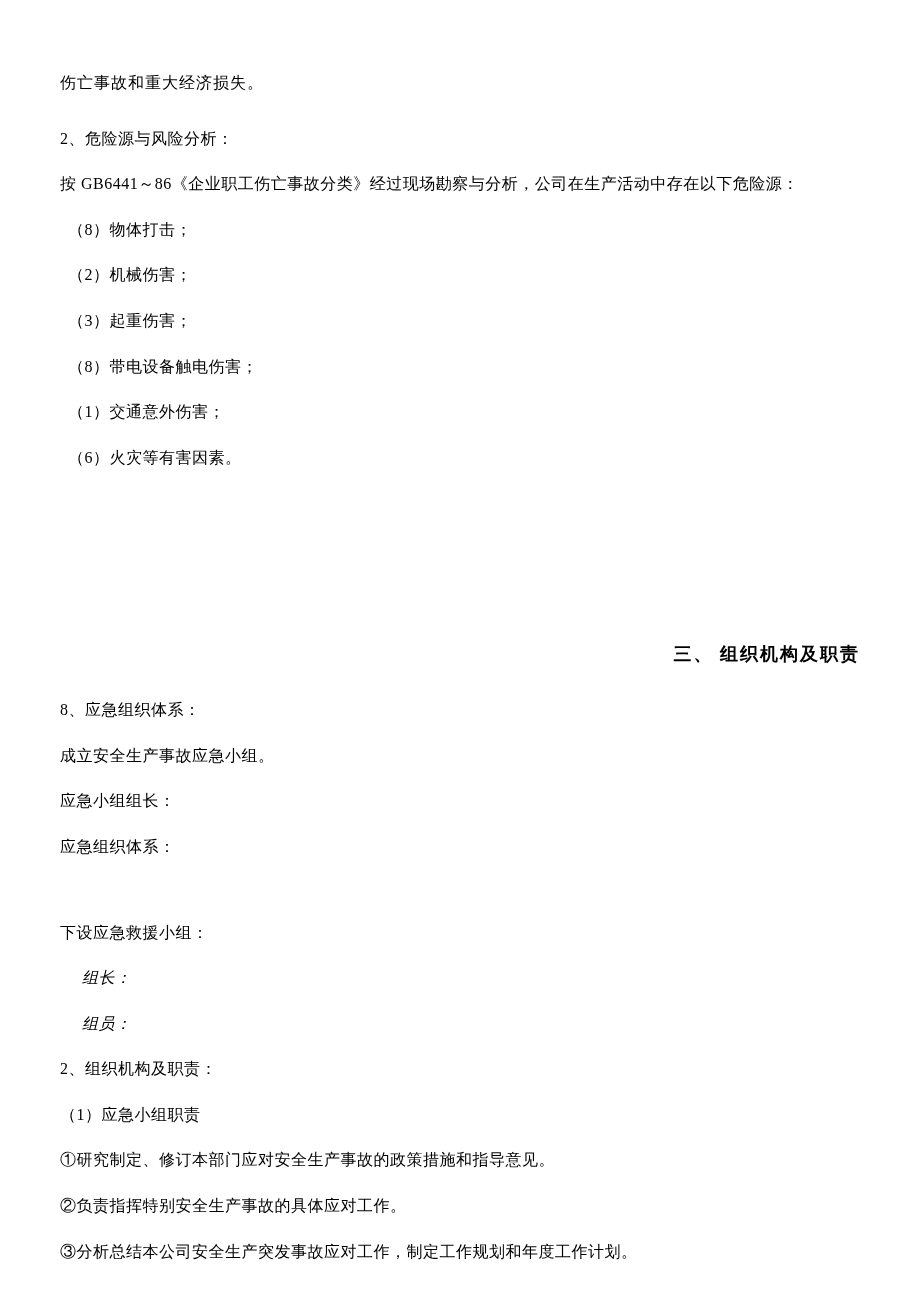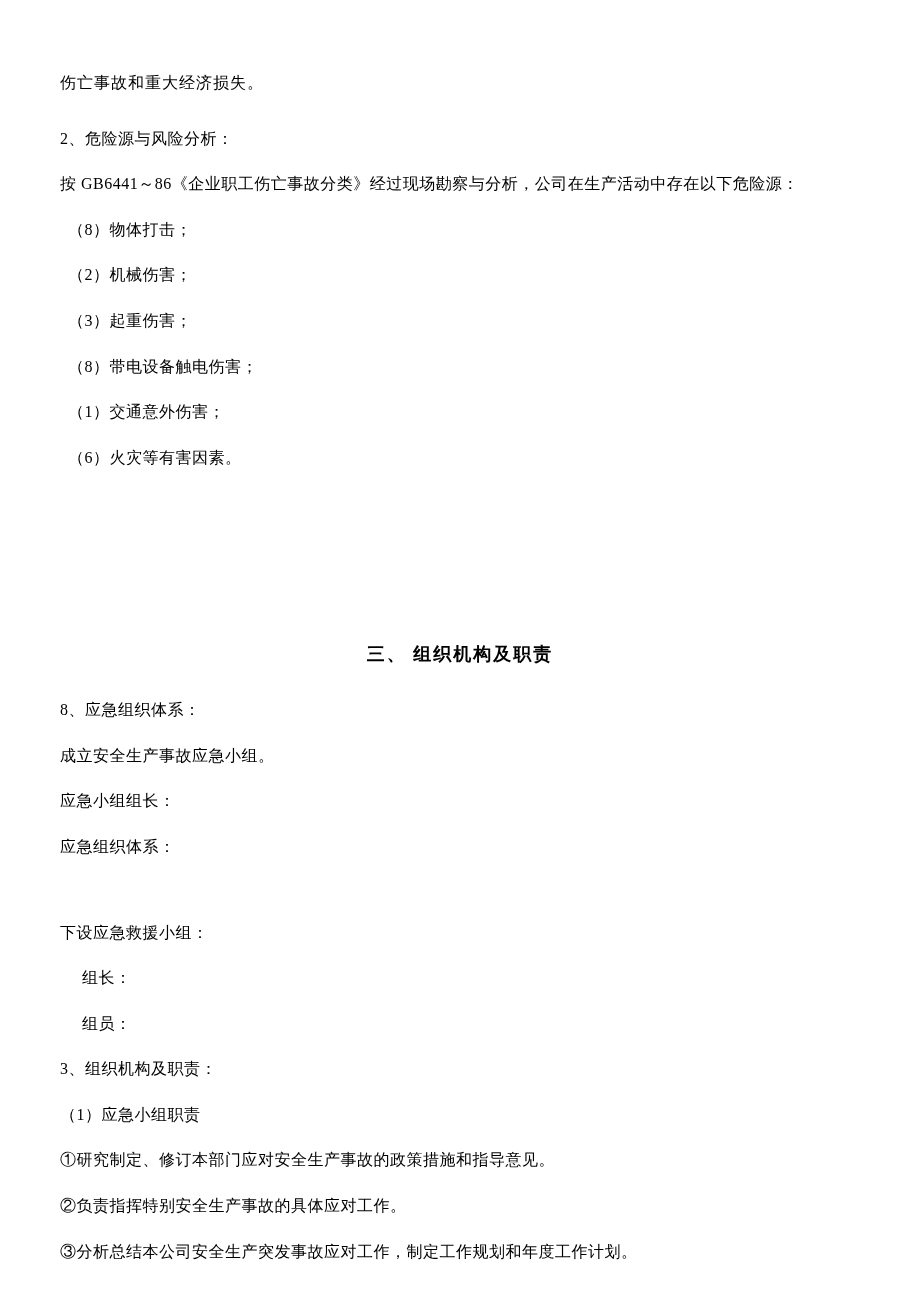--- a/index.html
+++ b/index.html
@@ -25,29 +25,30 @@
     .para {
       margin-bottom: 20px;
       letter-spacing: 0.5px;
     }
     .list-item {
       margin-bottom: 20px;
       padding-left: 8px;
       letter-spacing: 0.5px;
     }
     .section-title {
-      text-align: center;
+      text-align: right;
       font-weight: bold;
       font-size: 18px;
       margin-top: 170px;
       margin-bottom: 28px;
       letter-spacing: 2px;
     }
     .indent {
       padding-left: 22px;
+      font-style: italic;
     }
     .gap-block {
       height: 40px;
     }
   </style>
 </head>
 <body>
 
 <div class="center-line">伤亡事故和重大经济损失。</div>
 
@@ -70,19 +71,19 @@
 <div class="para">应急小组组长：</div>
 <div class="para">应急组织体系：</div>
 
 <div class="gap-block"></div>
 
 <div class="para">下设应急救援小组：</div>
 
 <div class="para indent">组长：</div>
 <div class="para indent">组员：</div>
 
-<div class="para">3、组织机构及职责：</div>
+<div class="para">2、组织机构及职责：</div>
 
 <div class="para">（1）应急小组职责</div>
 
 <div class="para">①研究制定、修订本部门应对安全生产事故的政策措施和指导意见。</div>
 <div class="para">②负责指挥特别安全生产事故的具体应对工作。</div>
 <div class="para">③分析总结本公司安全生产突发事故应对工作，制定工作规划和年度工作计划。</div>
 
 </body></html>

